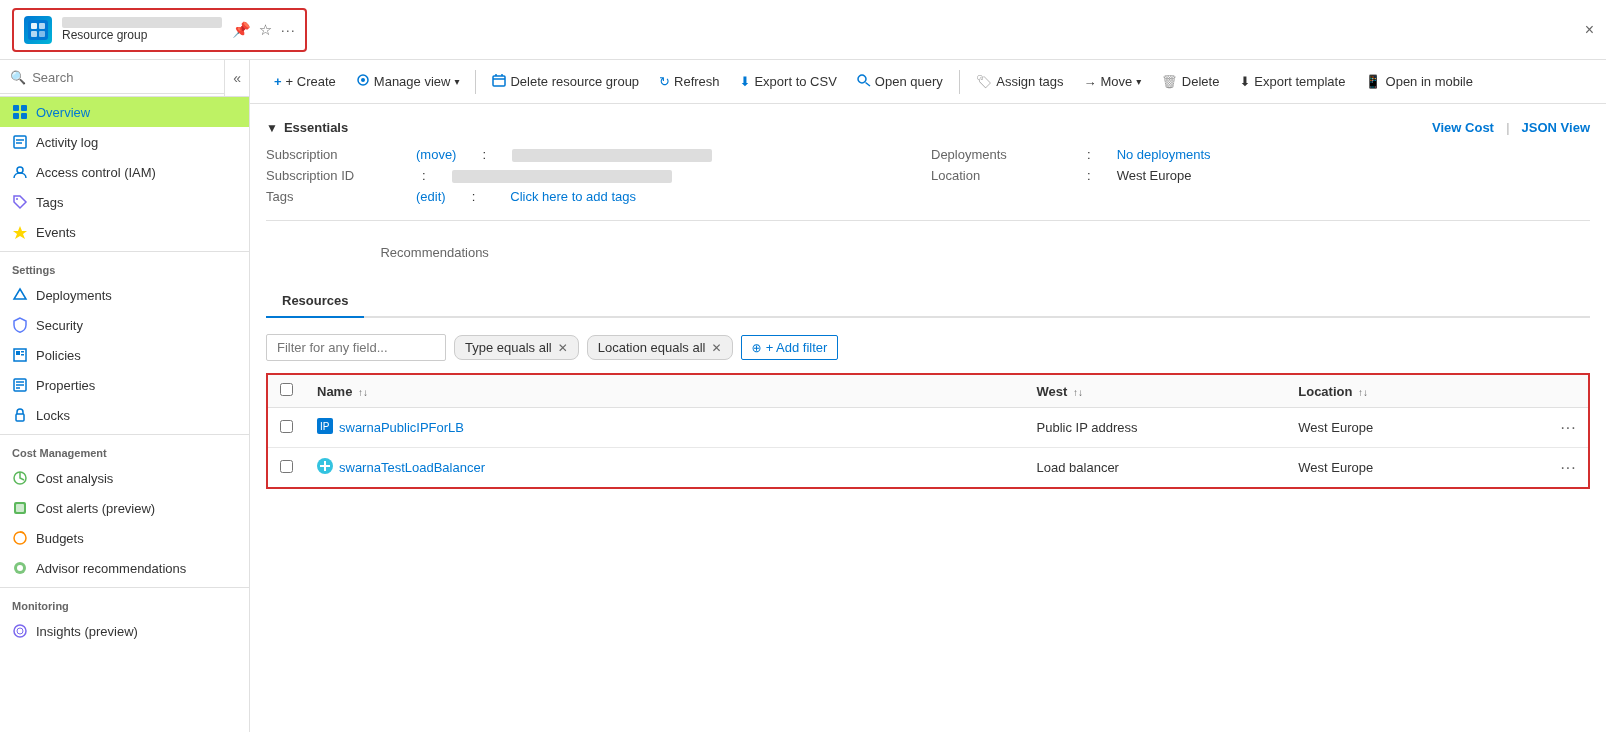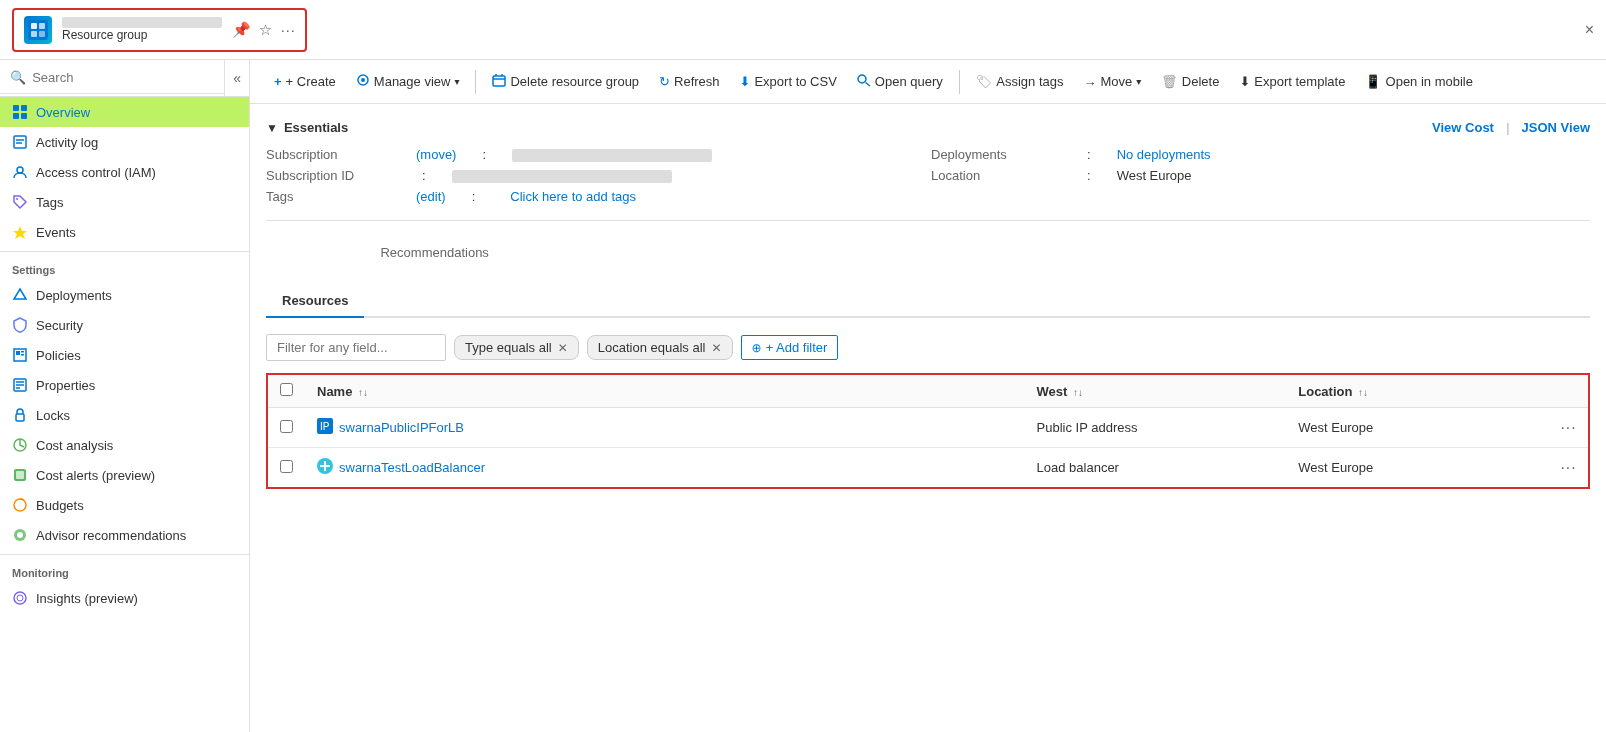--- a/index.html
+++ b/index.html
@@ -245,20 +245,21 @@
         <div class="sidebar-item">
           <div class="sidebar-item-icon">
             <svg width="16" height="16" viewBox="0 0 16 16" fill="none">
               <rect x="4" y="7" width="8" height="7" rx="1" stroke="#0078d4" stroke-width="1.5" fill="none"></rect>
               <path d="M5 7V5a3 3 0 016 0v2" stroke="#0078d4" stroke-width="1.5" fill="none"></path>
             </svg>
           </div>
           <span class="sidebar-item-label">Locks</span>
         </div>
 
+        <div class="sidebar-section">Cost Management</div>
 
         <div class="sidebar-item">
           <div class="sidebar-item-icon">
             <svg width="16" height="16" viewBox="0 0 16 16" fill="none">
               <circle cx="8" cy="8" r="6" stroke="#5cb85c" stroke-width="1.5" fill="none"></circle>
               <path d="M8 2v6l4 2" stroke="#5cb85c" stroke-width="1.5"></path>
             </svg>
           </div>
           <span class="sidebar-item-label">Cost analysis</span>
         </div>

